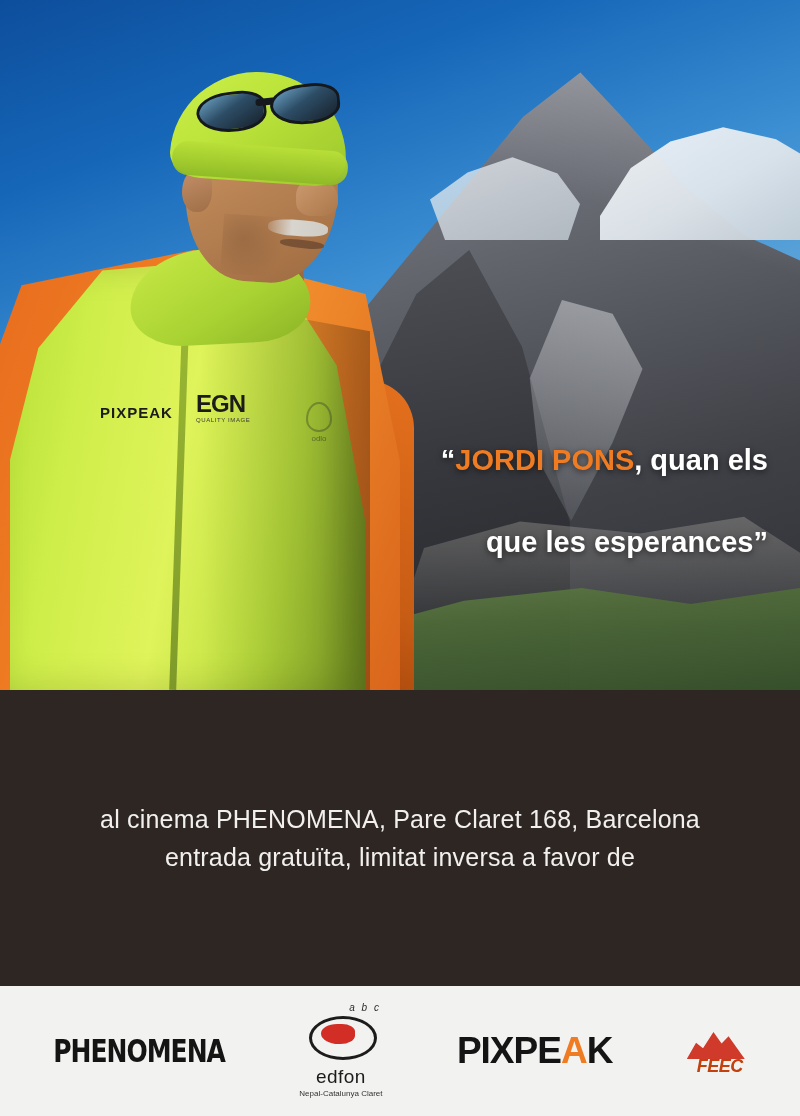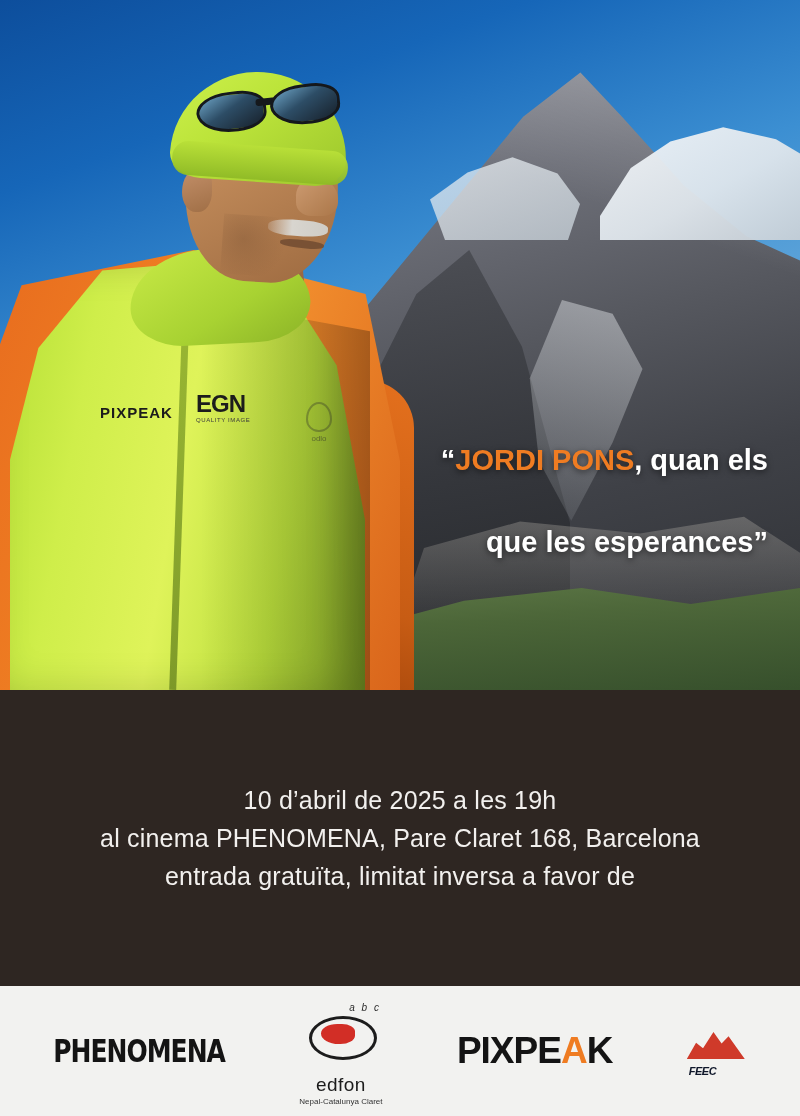--- a/index.html
+++ b/index.html
@@ -365,21 +365,21 @@
     font-weight: 700;
     font-size: 25px;
     letter-spacing: -1px;
     color: #141414;
     transform: scaleY(1.25);
   }
 
   .logo-edfon { text-align: center; color: #1b1b1b; position: relative; }
   .edfon-mark {
     width: 76px; height: 46px;
-    margin: 16px auto;
+    margin: 8px auto;
     position: relative;
   }
   .edfon-ring {
     position: absolute;
     left: 6px; top: 4px;
     width: 62px; height: 38px;
     border: 3px solid #1c1c1c;
     border-radius: 50%;
   }
   .edfon-red {
@@ -418,23 +418,23 @@
 
   .logo-feec { display: flex; align-items: center; gap: 8px; }
   .feec-mark { position: relative; width: 60px; height: 48px; }
   .feec-peaks {
     position: absolute; left: 0; top: 2px;
     width: 58px; height: 30px;
     background: #cf3a2a;
     clip-path: polygon(0% 100%, 16% 46%, 28% 64%, 46% 10%, 60% 48%, 72% 24%, 100% 100%);
   }
   .feec-word {
-    position: absolute; left: 2px; bottom: -2px;
-    font-size: 11px; font-weight: 700; font-style: italic;
-    color: #0f172a; letter-spacing: -.5px;
+    position: absolute; left: 10px; bottom: -2px;
+    font-size: 18px; font-weight: 700; font-style: italic;
+    color: #c2410c; letter-spacing: -.5px;
   }
   .feec-text { line-height: 1.18; color: #141414; }
   .feec-l1 { font-size: 13px; font-weight: 700; }
   .feec-l2 { font-size: 13px; font-weight: 700; }
   .feec-l3 { font-size: 9px; color: #2b2b2b; }
 </style>
 </head>
 <body>
 
 <div class="poster">
@@ -489,21 +489,20 @@
     </div>
 
     <div class="quote">
       <span>“</span><span class="name">JORDI PONS</span><span>, quan els</span><br>
       <br>
       <span>que les esperances”</span>
     </div>
   </div>
 
   <div class="info">
-    <div class="line">10 d’abril de 2025 a les 19h</div>
     <div class="line">al cinema PHENOMENA, Pare Claret 168, Barcelona</div>
     <div class="line">entrada gratuïta, limitat inversa a favor de</div>
   </div>
 
   <div class="sponsors">
 
     <div class="sponsor">
       <div class="logo-phenomena">PHENOMENA</div>
     </div>
 

